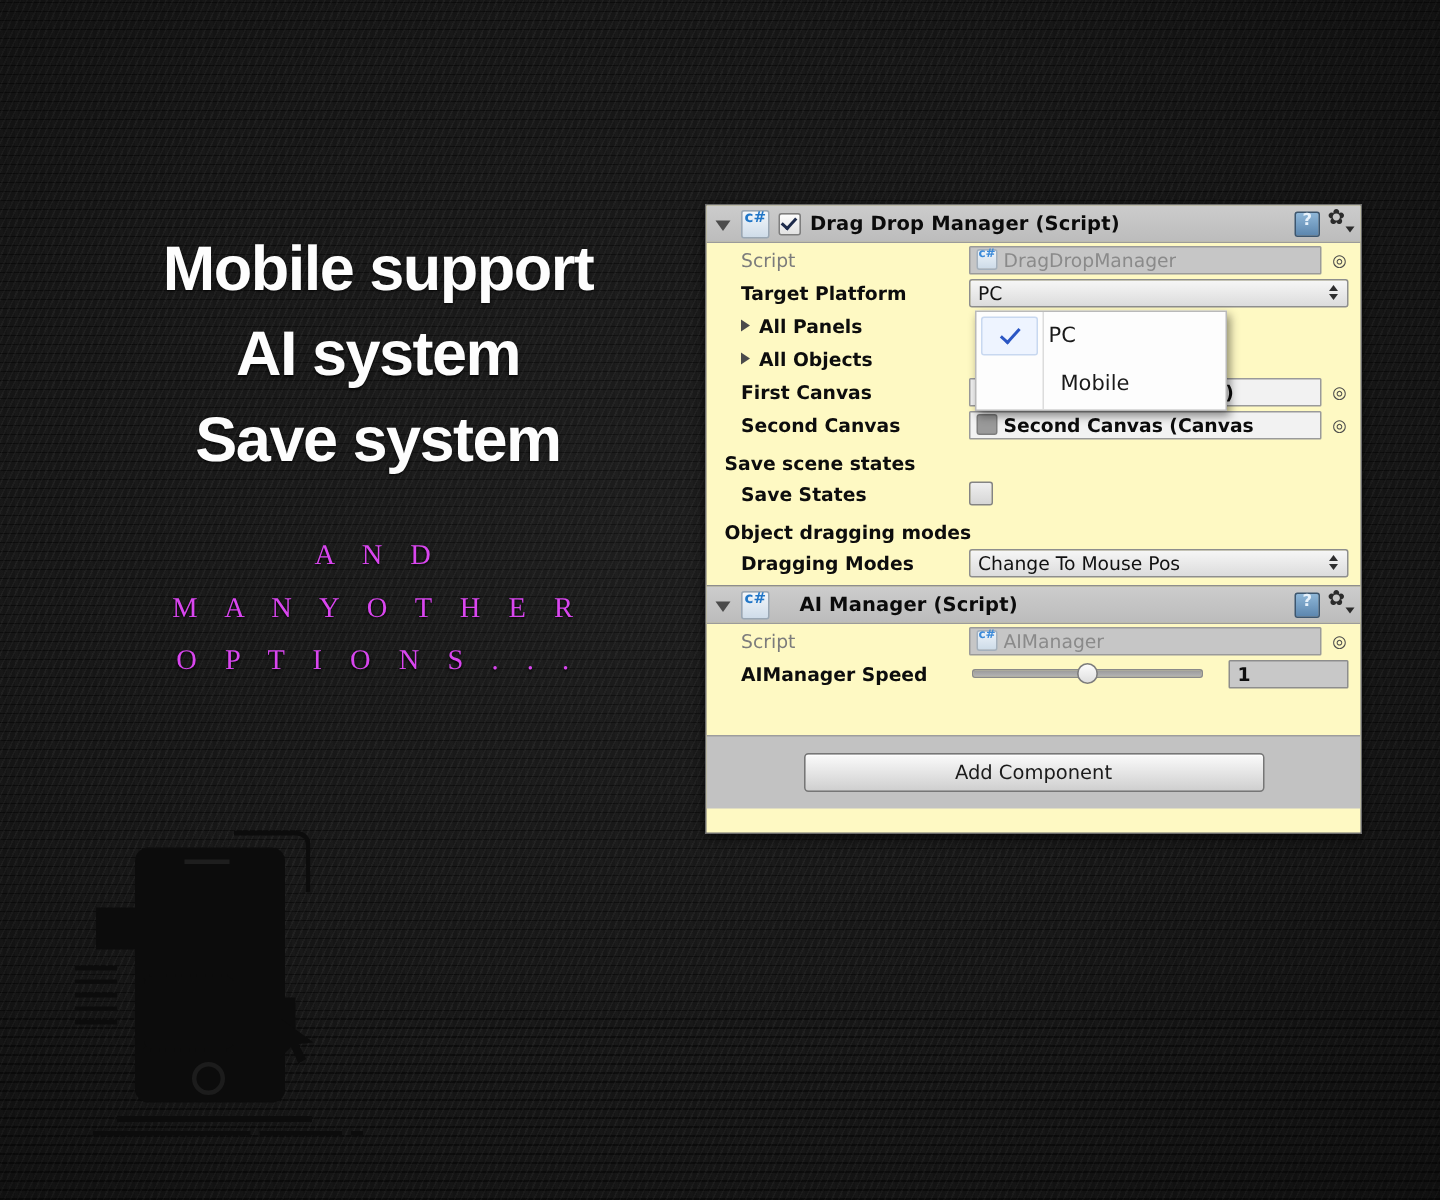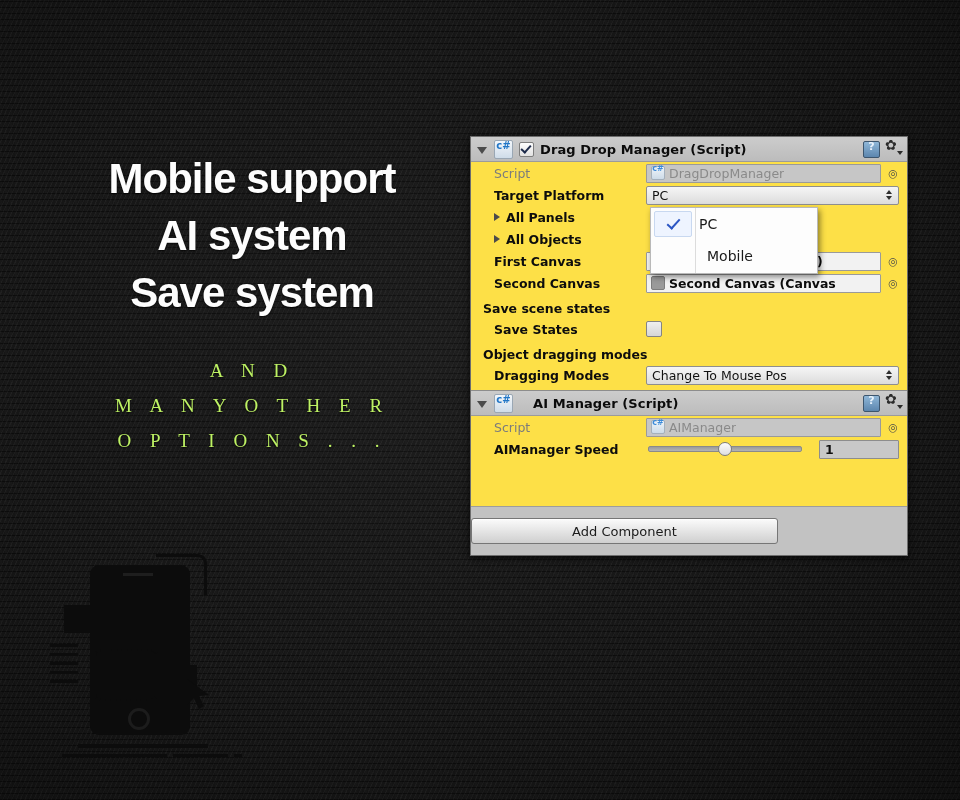--- a/index.html
+++ b/index.html
@@ -28,36 +28,36 @@
     position:absolute;left:17px;top:150px;width:470px;text-align:center;
   }
   .promo-line{
     color:#fdfdfd;font-size:42px;font-weight:bold;line-height:57px;
     letter-spacing:-1px;
     font-family:"Liberation Sans", sans-serif;
     text-shadow:0 1px 2px rgba(0,0,0,.8);
   }
   #promo-sub{
     margin-top:32px;
-    color:#bef264;
+    color:#d946ef;
     font-family:"Liberation Serif", serif;
     font-size:19px;line-height:35px;letter-spacing:7px;
     text-shadow:0 1px 2px rgba(0,0,0,.9);
   }
 
   
   #illustration{position:absolute;left:48px;top:552px;width:235px;height:215px;}
   .ill{position:absolute;background:#0c0c0c;}
   .ill-o{position:absolute;border:3px solid #0c0c0c;background:transparent;}
   .ill-dash{position:absolute;border:2px dashed #0c0c0c;background:#0c0c0c;}
 
   
   #inspector{
     position:absolute;left:470px;top:136px;width:438px;height:420px;
-    background:#fde047;
+    background:#fef9c3;
     border:1px solid #6d6d6d;
     box-shadow:0 2px 7px rgba(0,0,0,.75);
     font-family:"DejaVu Sans", sans-serif;
     font-size:12.5px;color:#101010;
     box-sizing:border-box;
     overflow:hidden;
   }
   .comp-header{
     position:relative;height:24px;display:flex;align-items:center;
     background:linear-gradient(#cccccc,#bcbcbc);
@@ -192,22 +192,22 @@
     background:linear-gradient(#fcfcfc,#dedede);border:1px solid #7c7c7c;
   }
   .num-field{
     width:68px;flex:0 0 auto;height:17px;margin-left:9px;
     background:#c8c8c8;border:1px solid #8d8d8d;border-radius:1px;
     display:flex;align-items:center;padding:0 5px;
     font-size:12.5px;color:#0f0f0f;font-weight:bold;
   }
 
   #add-component-bar{
-    position:absolute;left:0;right:0;bottom:0;height:48px;
-    border-top:1px solid #9d9d9d;display:flex;align-items:center;justify-content:flex-start;
+    position:absolute;left:0;right:0;bottom:16px;height:48px;
+    border-top:1px solid #9d9d9d;display:flex;align-items:center;justify-content:center;
     background:#c2c2c2;
   }
   #add-component{
     width:305px;height:24px;border-radius:3px;
     background:linear-gradient(#fbfbfb,#cfcfcf);
     border:1px solid #767676;
     display:flex;align-items:center;justify-content:center;
     font-size:13px;color:#1b1b1b;
     box-shadow:inset 0 1px 0 rgba(255,255,255,.7);
   }

